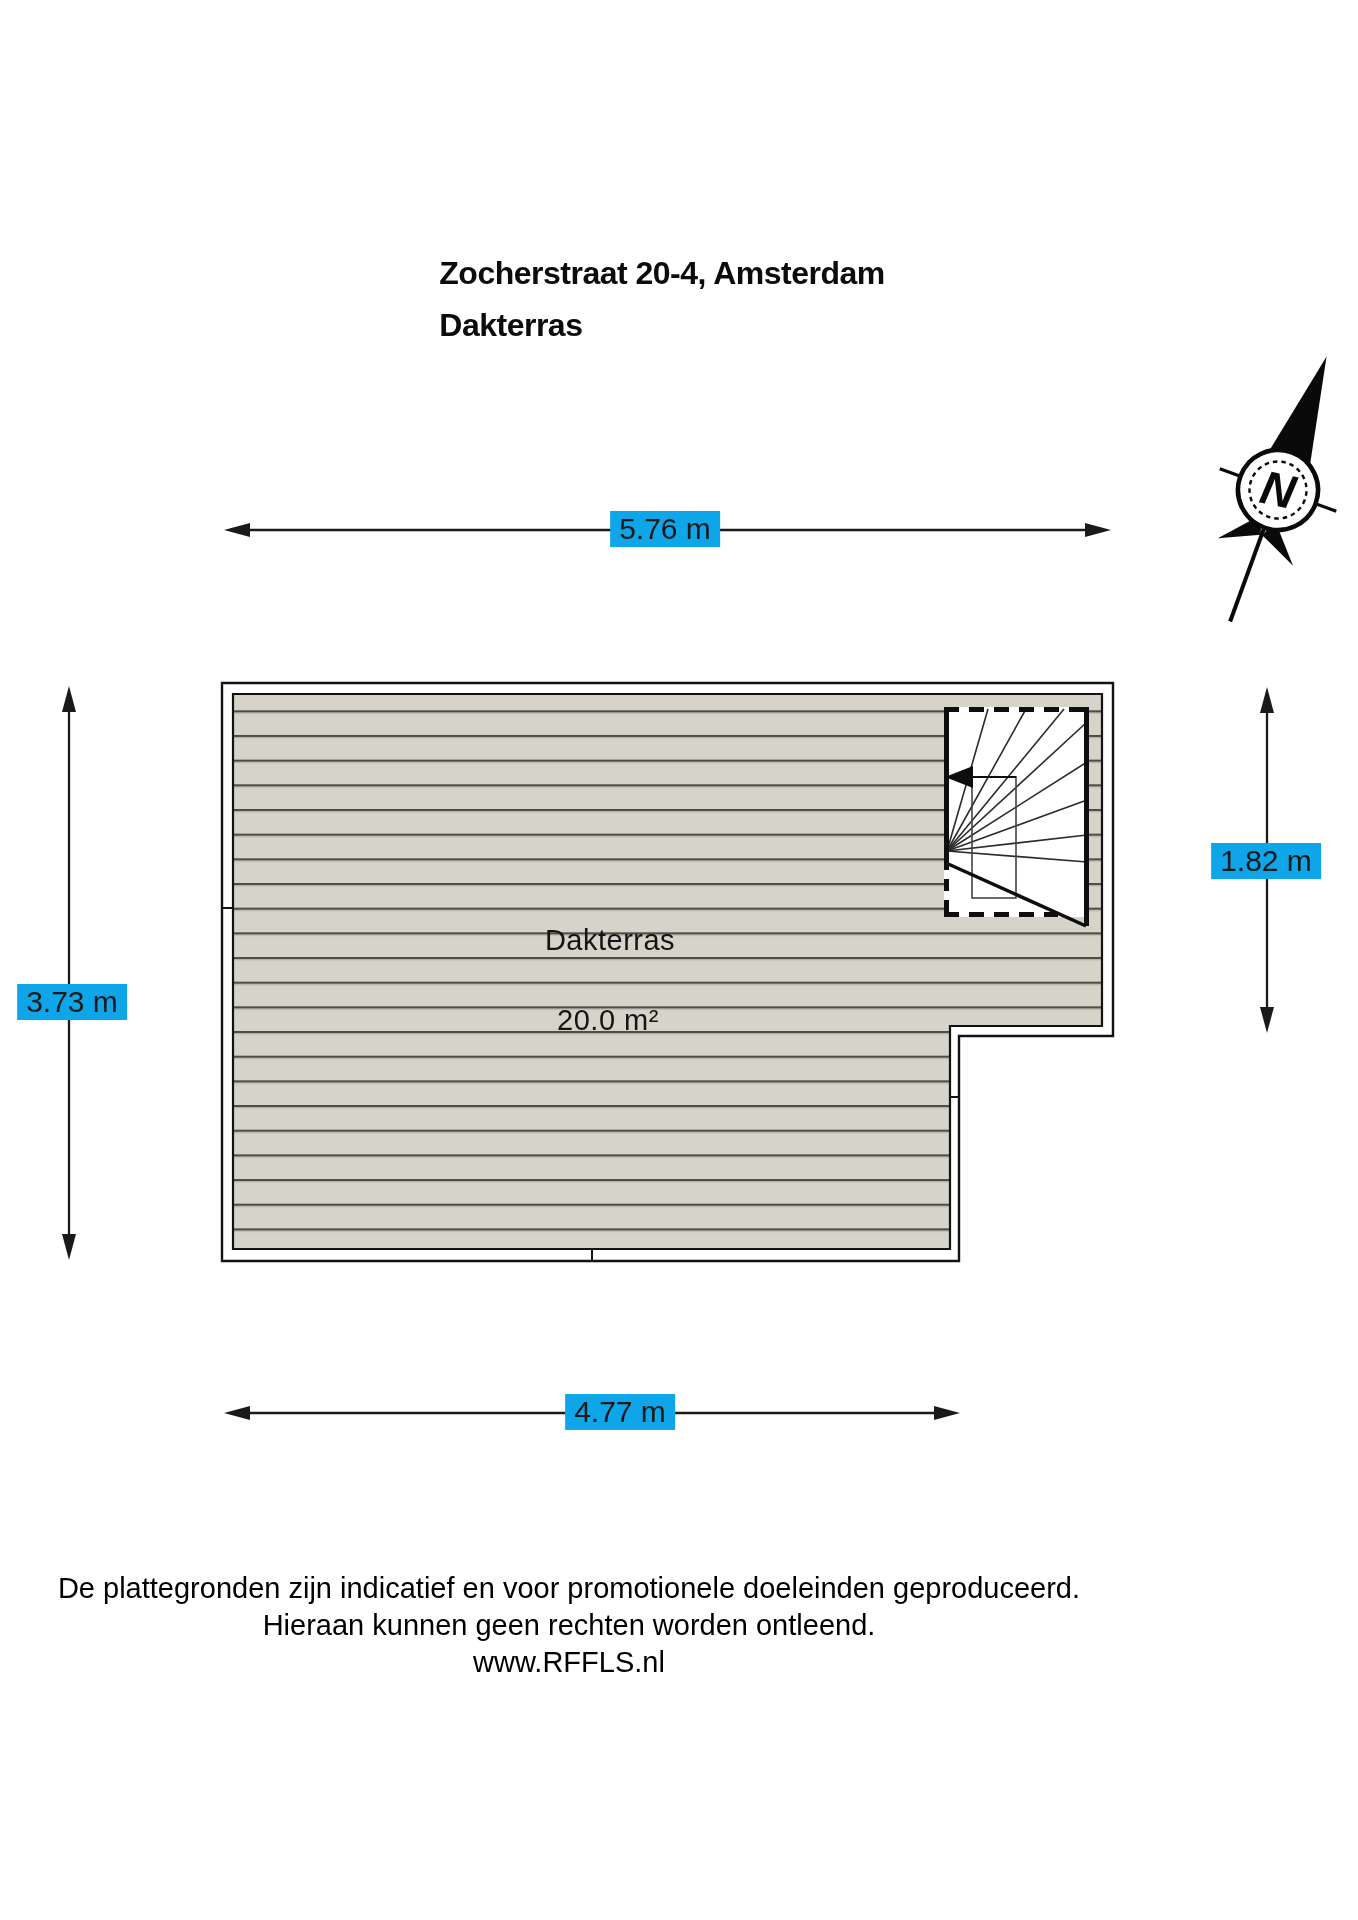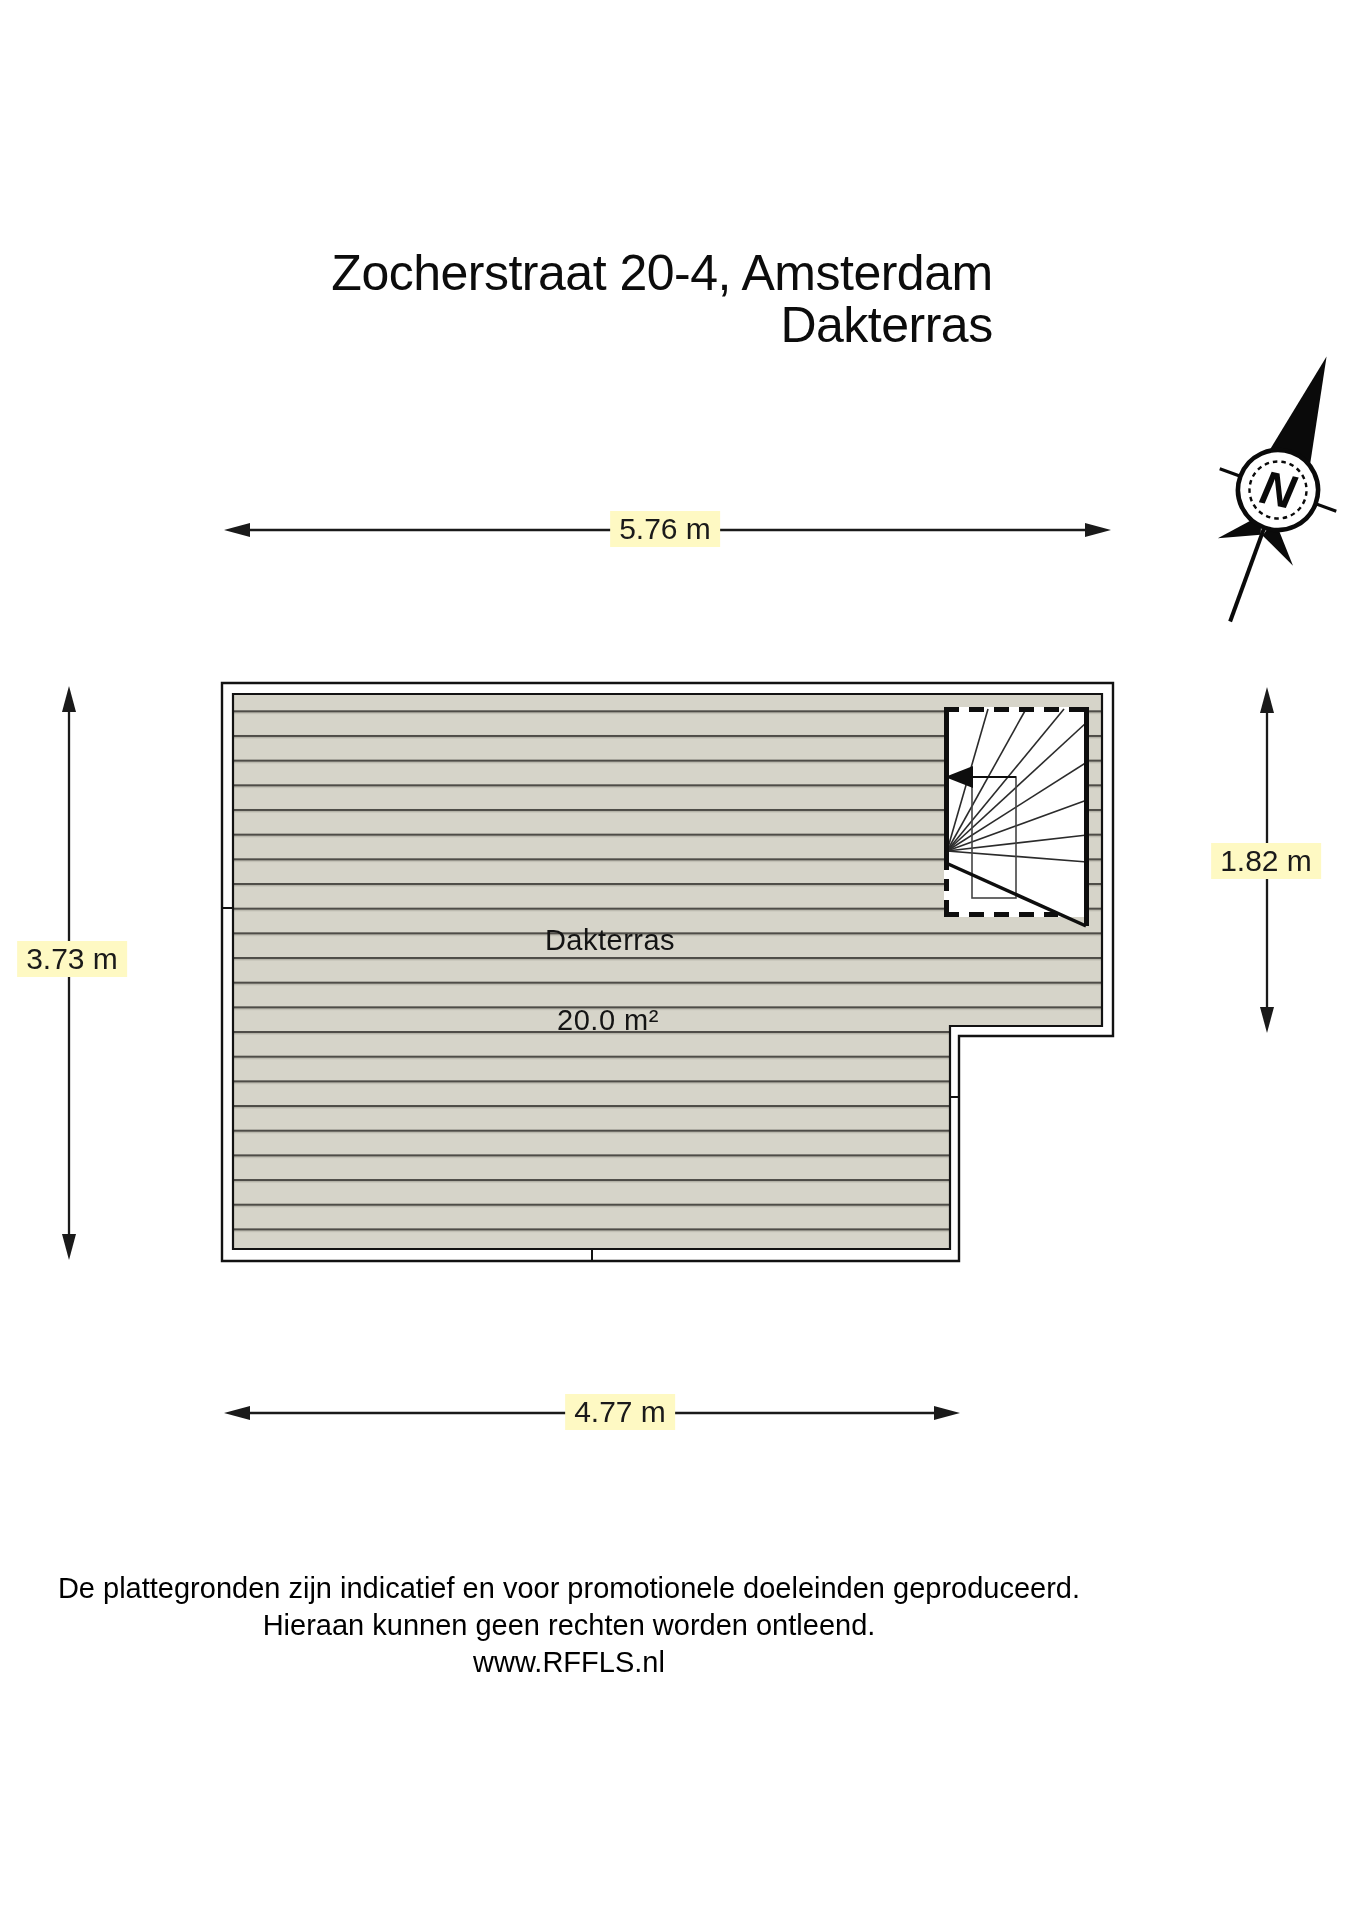--- a/index.html
+++ b/index.html
@@ -4,26 +4,26 @@
 <style>
   html,body{margin:0;padding:0;}
   body{
     width:1358px;height:1920px;position:relative;background:#fff;
     font-family:"Liberation Sans","DejaVu Sans",sans-serif;color:#111;
     overflow:hidden;
   }
   #plan-svg{position:absolute;left:0;top:0;}
   .page-title{
     position:absolute;top:247px;left:662px;transform:translateX(-50%);
-    text-align:right;font-weight:normal;font-size:50px;line-height:52px;
+    text-align:left;font-weight:bold;font-size:32px;line-height:52px;
     letter-spacing:-0.5px;white-space:nowrap;color:#0c0c0c;
   }
   .dim-label{
     position:absolute;transform:translate(-50%,-50%);
-    background:#fef9c3;padding:1px 9px;font-size:30px;color:#1a1a1a;
+    background:#0ea5e9;padding:1px 9px;font-size:30px;color:#1a1a1a;
     white-space:nowrap;
   }
   .room-label{
     position:absolute;transform:translate(-50%,-50%);
     font-size:29px;color:#141414;white-space:nowrap;letter-spacing:0.5px;
   }
   .footer{
     position:absolute;top:1570px;left:0;width:1138px;text-align:center;
     font-size:29px;line-height:37px;color:#000;
   }
@@ -118,21 +118,21 @@
     <text class="compass-n" transform="rotate(-8)" x="0" y="16" text-anchor="middle">N</text>
   </g>
 </svg>
 
 <div class="page-title">
   <div>Zocherstraat 20-4, Amsterdam</div>
   <div>Dakterras</div>
 </div>
 
 <div class="dim-label" style="left:665px;top:529px;">5.76 m</div>
-<div class="dim-label" style="left:72px;top:959px;">3.73 m</div>
+<div class="dim-label" style="left:72px;top:1002px;">3.73 m</div>
 <div class="dim-label" style="left:1266px;top:861px;">1.82 m</div>
 <div class="dim-label" style="left:620px;top:1412px;">4.77 m</div>
 
 <div class="room-label" style="left:610px;top:940px;">Dakterras</div>
 <div class="room-label" style="left:608px;top:973px;margin-top:47px;">20.0 m²</div>
 
 <div class="footer">
   <div>De plattegronden zijn indicatief en voor promotionele doeleinden geproduceerd.</div>
   <div>Hieraan kunnen geen rechten worden ontleend.</div>
   <div>www.RFFLS.nl</div>

